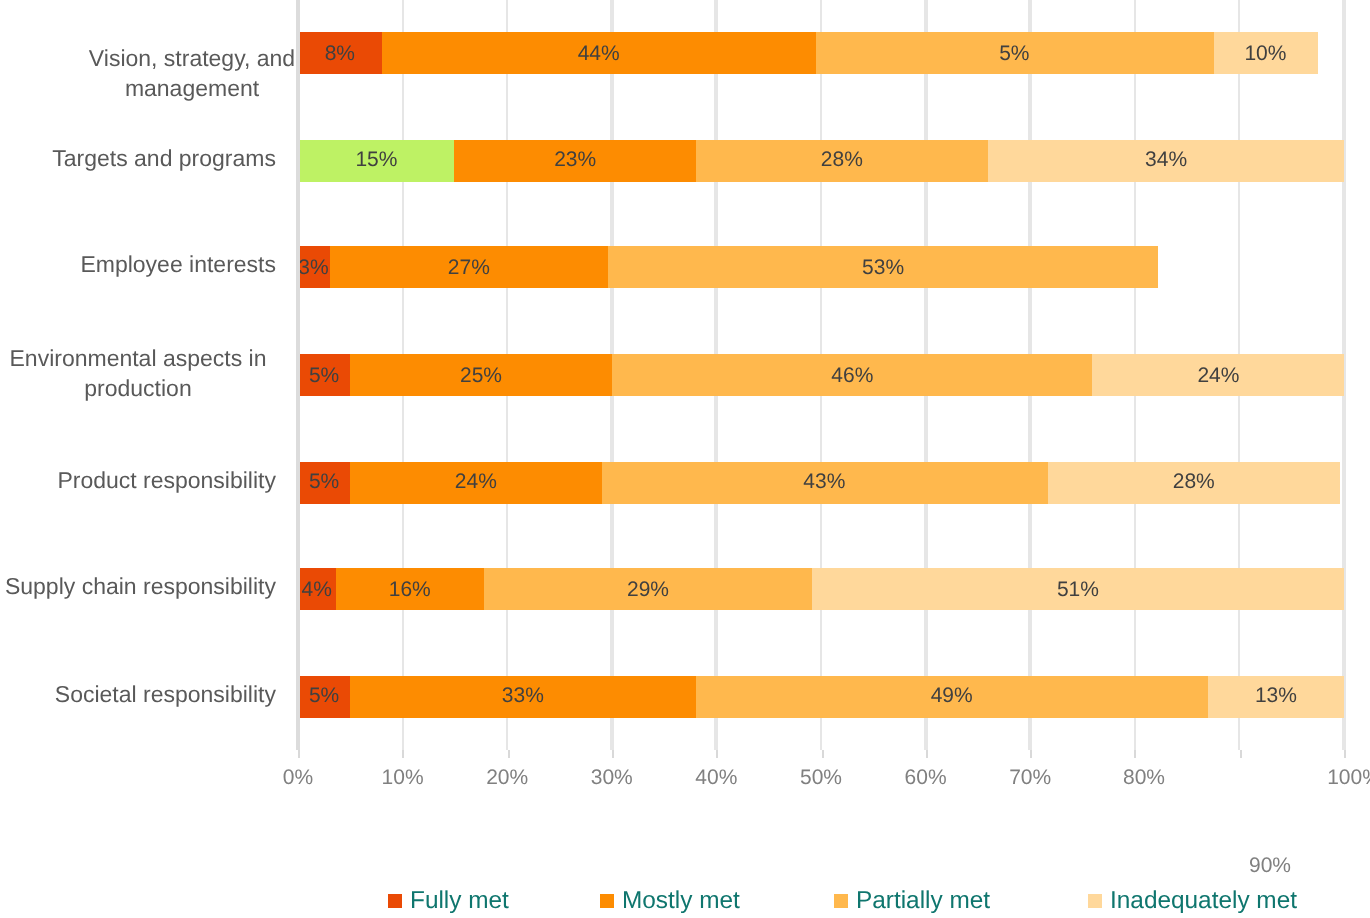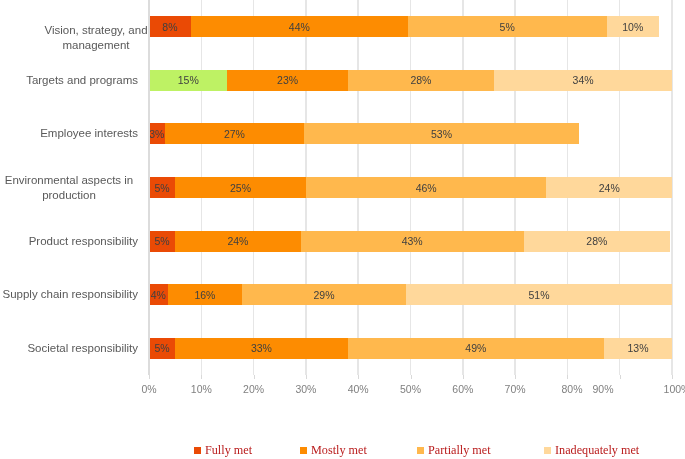--- a/index.html
+++ b/index.html
@@ -27,21 +27,21 @@
 
   
   .xtick{position:absolute;top:375px;width:1px;height:4px;background:#d9d9d9;}
   .xlab{position:absolute;top:383px;font-size:10.5px;color:#808080;
         transform:translateX(-50%);white-space:nowrap;line-height:12px;}
 
   
   .legend{position:absolute;left:0;top:443px;width:685px;height:16px;}
   .lgi{position:absolute;display:flex;align-items:center;}
   .lgsw{width:7px;height:7px;margin-right:4px;}
-  .lgtx{font-size:12.2px;color:#b91c1c;white-space:nowrap;font-family:Liberation Serif, serif;}
+  .lgtx{font-size:12.2px;color:#0f766e;white-space:nowrap;}
 </style>
 </head>
 <body>
 
 <div id="chart">
     <div class="plot">
       <div class="gridline" style="left: -0.75px;"></div>
       <div class="gridline" style="left: 51.55px;"></div>
       <div class="gridline" style="left: 103.85px;"></div>
       <div class="gridline" style="left: 156.15px;"></div>
@@ -168,21 +168,21 @@
     <div class="xlab" style="left: 358.2px;">40%</div>
     <div class="xtick" style="left: 410.5px;"></div>
     <div class="xlab" style="left: 410.5px;">50%</div>
     <div class="xtick" style="left: 462.8px;"></div>
     <div class="xlab" style="left: 462.8px;">60%</div>
     <div class="xtick" style="left: 515.1px;"></div>
     <div class="xlab" style="left: 515.1px;">70%</div>
     <div class="xtick" style="left: 567.4px;"></div>
     <div class="xlab" style="left: 572px;">80%</div>
     <div class="xtick" style="left: 619.7px;"></div>
-    <div class="xlab" style="left: 603px;">90%</div>
+    <div class="xlab" style="left: 635px; margin-top: 44px;">90%</div>
     <div class="xtick" style="left: 672px;"></div>
     <div class="xlab" style="left: 677px;">100%</div>
     <div class="legend">
       <div class="lgi" style="left: 194px;">
         <div class="lgsw" style="background: rgb(234, 74, 5);"></div>
         <div class="lgtx">Fully met</div>
       </div>
       <div class="lgi" style="left: 300px;">
         <div class="lgsw" style="background: rgb(253, 140, 1);"></div>
         <div class="lgtx">Mostly met</div>

